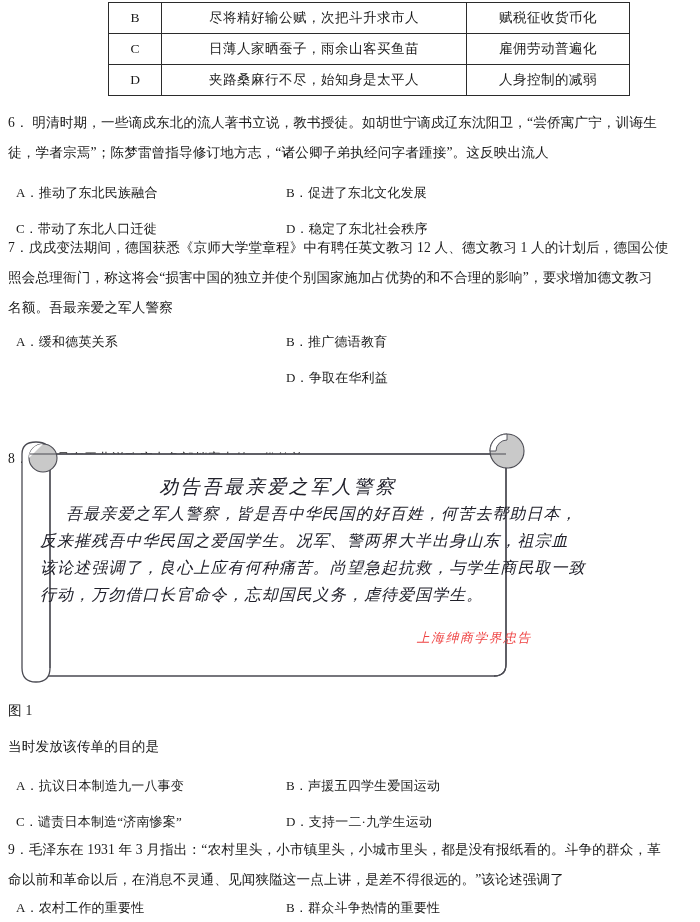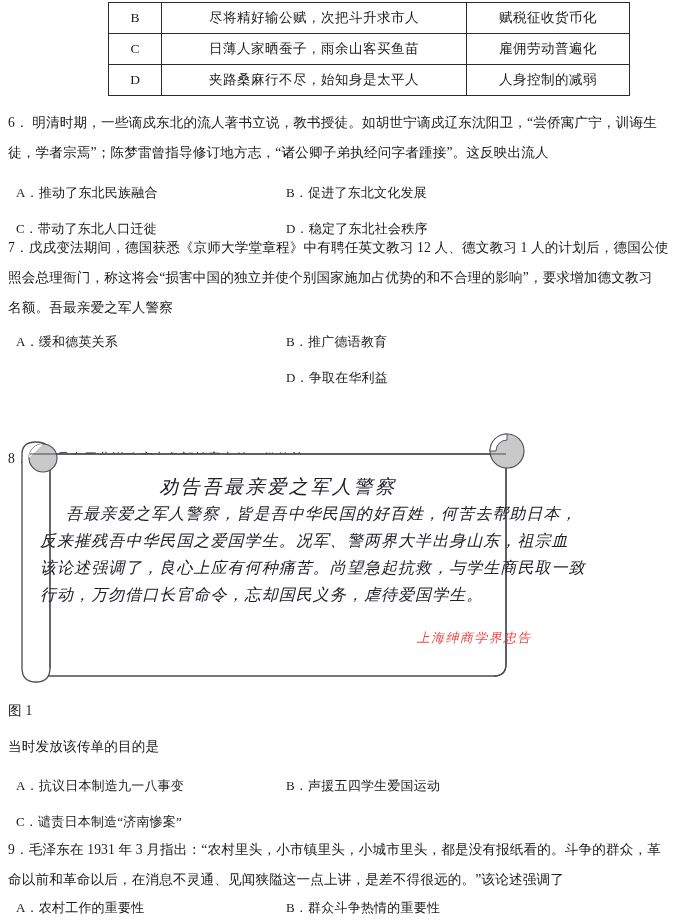--- a/index.html
+++ b/index.html
@@ -271,20 +271,23 @@
       <span class="opt-key">A．</span><span>抗议日本制造九一八事变</span>
     </div>
     <div class="opt opt-right">
       <span class="opt-key">B．</span><span>声援五四学生爱国运动</span>
     </div>
   </div>
   <div class="opt-row">
     <div class="opt opt-left">
       <span class="opt-key">C．</span><span>谴责日本制造“济南惨案”</span>
     </div>
+    <div class="opt opt-right">
+      <span class="opt-key">D．</span><span>支持一二·九学生运动</span>
+    </div>
   </div>
 </div>
 
 <div class="q-block" style="top:835px;">
   <div class="q-line">9．毛泽东在 1931 年 3 月指出：“农村里头，小市镇里头，小城市里头，都是没有报纸看的。斗争的群众，革</div>
   <div class="q-line">命以前和革命以后，在消息不灵通、见闻狭隘这一点上讲，是差不得很远的。”该论述强调了</div>
 </div>
 <div class="q-block" style="top:890px;">
   <div class="opt-row">
     <div class="opt opt-left">

